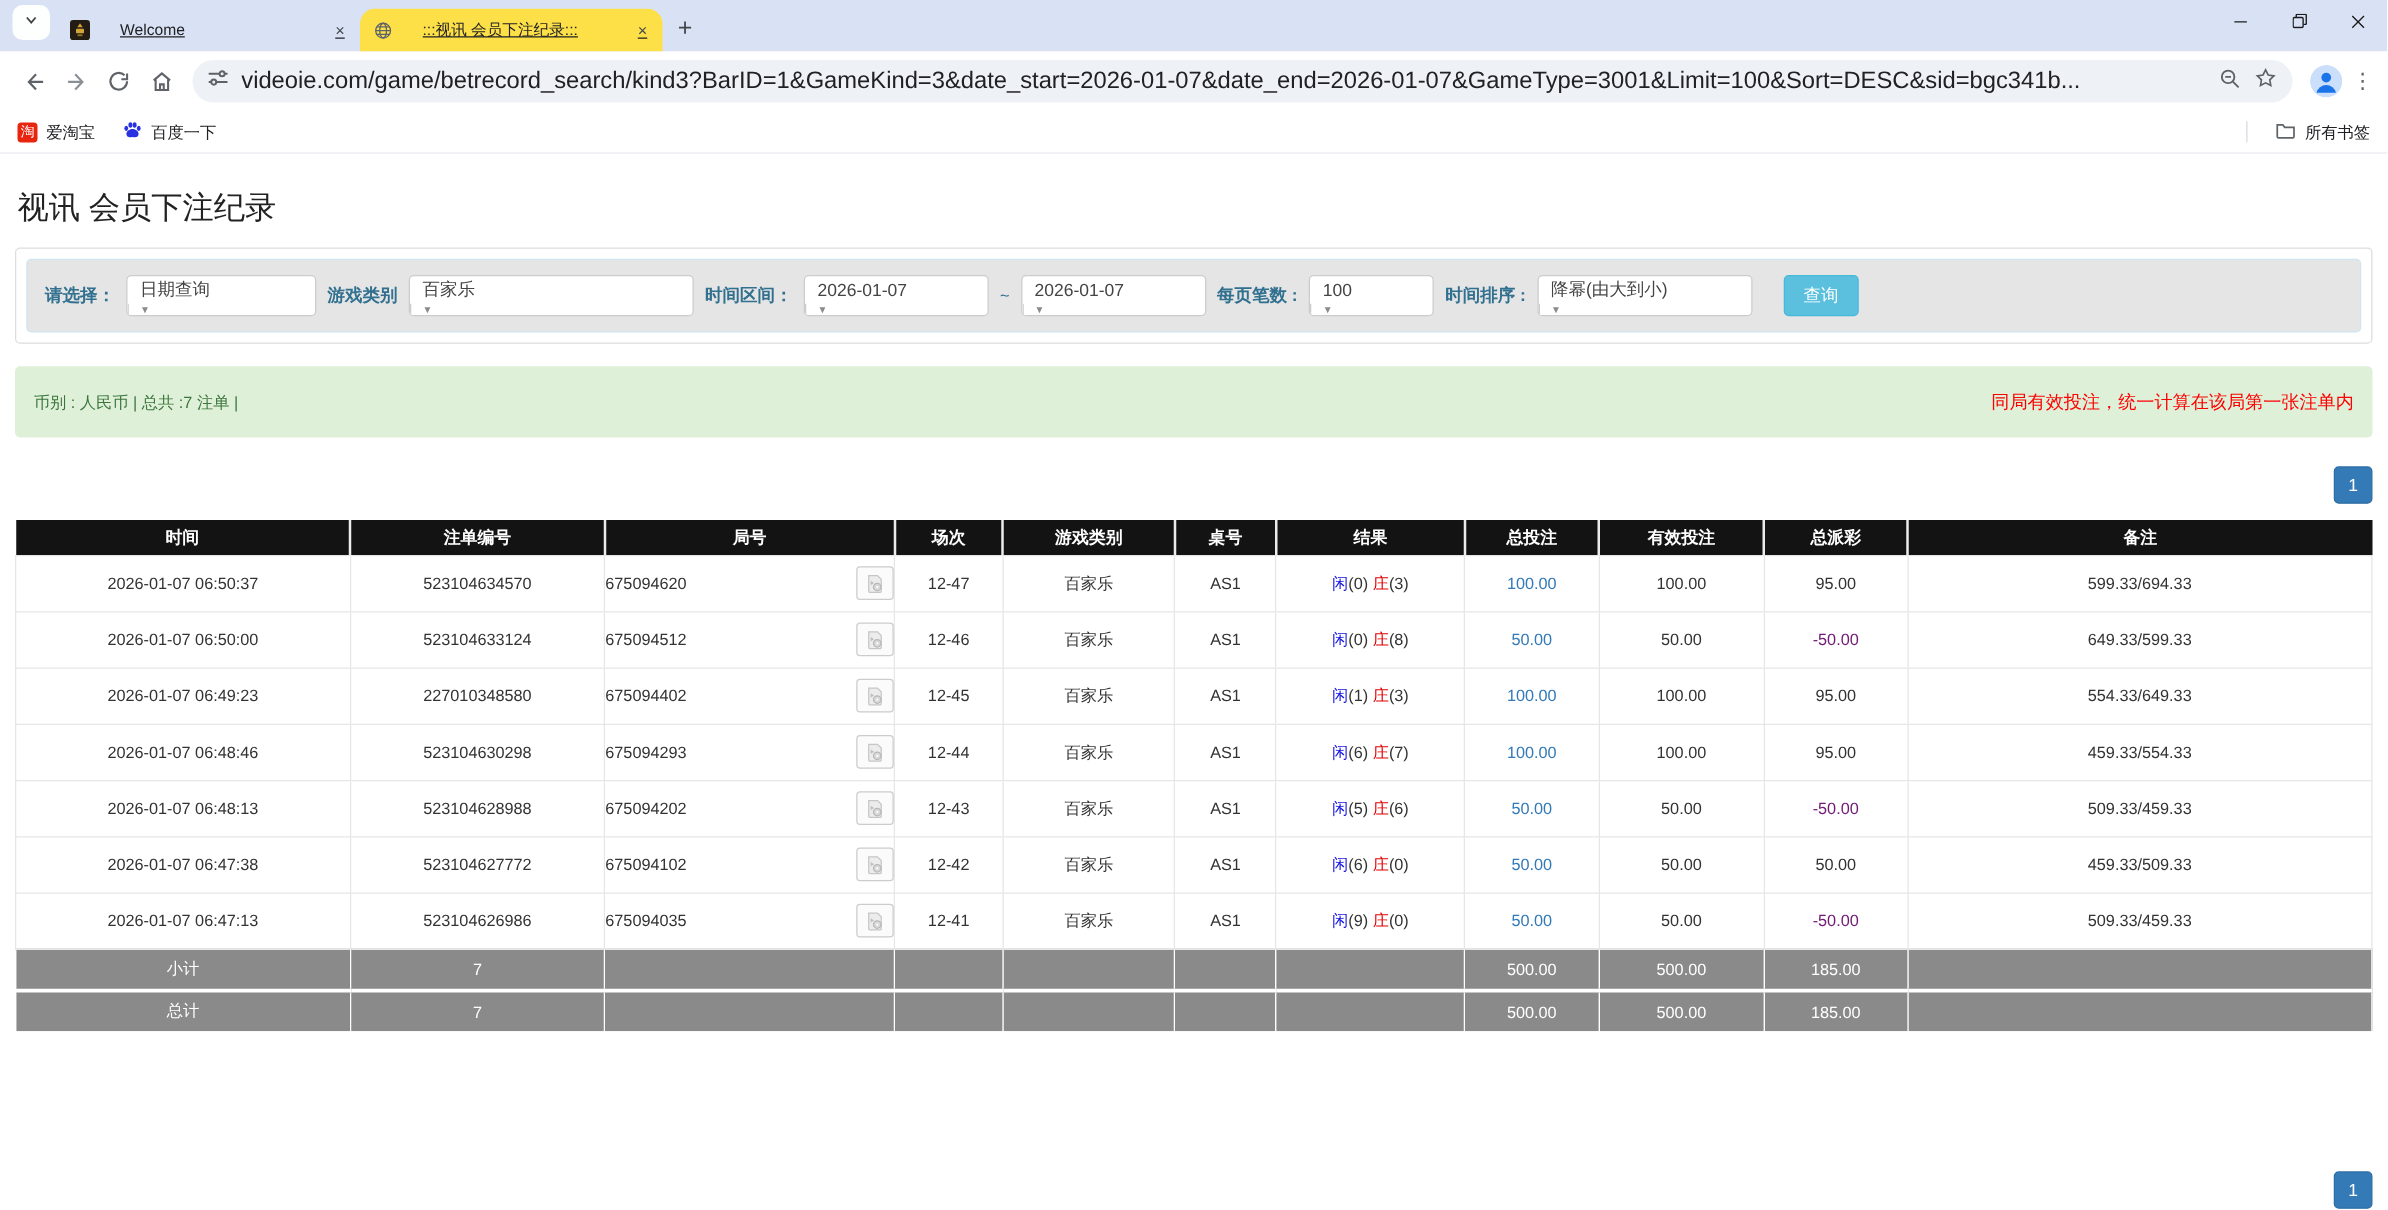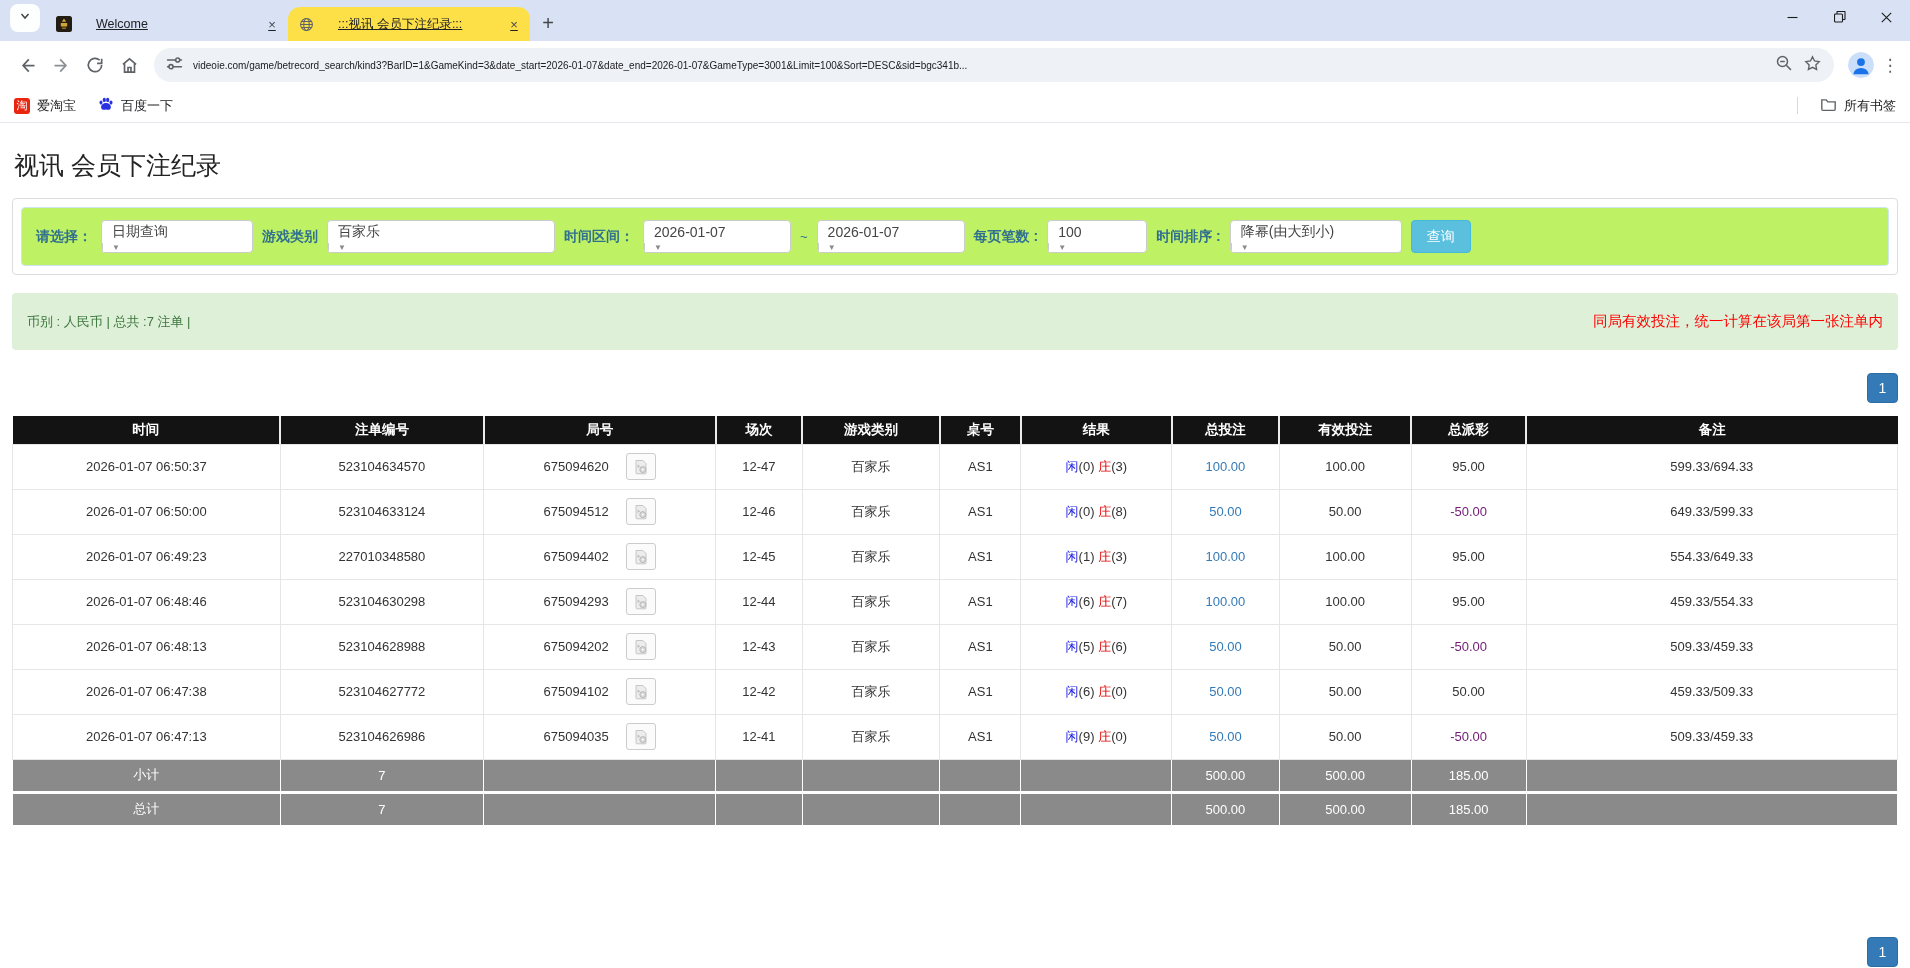--- a/index.html
+++ b/index.html
@@ -22,49 +22,49 @@
     margin:0 0 4px 4px; cursor:pointer; border-radius:50%; }
   .wincontrols { position:absolute; right:0; top:0; height:34px; display:flex; }
   .winbtn { width:47px; height:34px; display:flex; align-items:center; justify-content:center; color:#1b1b1b;
     font-size:13px; cursor:pointer; }
 
   .toolbar { height:48px; background:#fff; display:flex; align-items:center; padding:0 10px; }
   .navbtn { width:34px; height:34px; border:none; background:transparent; display:flex; align-items:center;
     justify-content:center; border-radius:50%; cursor:pointer; }
   .omnibox { flex:1; height:34px; margin:0 8px; background:#eef1f6; border-radius:17px; display:flex;
     align-items:center; padding:0 12px; gap:10px; min-width:0; }
-  .omnibox .url { flex:1; font-size:10px; color:#202124; white-space:nowrap; overflow:hidden; }
+  .omnibox .url { flex:1; font-size:19px; color:#202124; white-space:nowrap; overflow:hidden; }
   .avatar { width:26px; height:26px; border-radius:50%; overflow:hidden; margin:0 6px; cursor:pointer; }
   .kebab { width:20px; text-align:center; font-size:17px; color:#5f6368; cursor:pointer; letter-spacing:0; }
 
   .bookmarksbar { height:34px; background:#fff; border-bottom:1px solid #e4e7ec; display:flex;
     align-items:center; padding:0 14px; gap:22px; font-size:13px; color:#202124; }
   .bm { display:flex; align-items:center; gap:7px; cursor:pointer; }
   .bm-spacer { flex:1; }
   .bm-divider { width:1px; height:17px; background:#d5d9e0; }
   .tao-ic { width:16px; height:16px; background:#e8250f; color:#fff; border-radius:3px; font-size:11px;
     display:flex; align-items:center; justify-content:center; }
 
   
   .content { position:relative; height:844px; padding:0 12px; background:#fff; }
   h1.pagetitle { font-size:25px; font-weight:500; color:#222; padding:26px 0 16px 2px; }
 
   .filter-panel { border:1px solid #ddd; border-radius:4px; padding:8px; background:#fff; }
-  .alert-info { background:#bef264; border:1px solid #cde6f2; border-radius:4px; padding:12px 14px;
+  .alert-info { background:#e5e5e5; border:1px solid #cde6f2; border-radius:4px; padding:12px 14px;
     display:flex; align-items:center; gap:9px; }
   .flabel { color:#31708f; font-weight:bold; font-size:14px; white-space:nowrap; }
   .tilde { color:#31708f; font-size:13px; }
   .combo { display:inline-flex; align-items:stretch; background:#fff; border:1px solid #ccc; border-radius:4px;
     height:33px; cursor:pointer; overflow:hidden;flex-direction:column; }
   .combo .val { flex:1; display:flex; align-items:center; padding:0 10px; font-size:14px; color:#444;
     white-space:nowrap; overflow:hidden; }
   .combo .arrow { width:27px; border-left:1px solid #ccc; display:flex; align-items:center; justify-content:center;
     color:#8a8a8a; font-size:8px; background:#fff; }
   .btn-search { height:33px; padding:0 15px; background:#5bc0de; border:1px solid #46b8da; border-radius:4px;
-    color:#fff; font-size:14px; cursor:pointer; margin-left:0; }
+    color:#fff; font-size:14px; cursor:pointer; margin-left:16px; }
 
   .alert-green { margin-top:18px; background:#dff0d8; border-radius:4px; padding:0 15px; height:57px;
     display:flex; align-items:center; justify-content:space-between; }
   .summary-left { color:#3c763d; font-size:13px; }
   .summary-notice { color:#fe0000; font-size:14.5px; }
 
   .pagerow { display:flex; justify-content:flex-end; }
   .pagerow.top { margin:23px 0 13px; }
   .pagerow.bottom { position:absolute; right:12px; bottom:0; }
   .pagebtn { width:31px; height:30px; background:#337ab7; border:1px solid #2e6da4; border-radius:4px;
@@ -72,21 +72,21 @@
 
   table.records { width:100%; border-collapse:collapse; table-layout:fixed; font-size:13px; color:#333; }
   .records thead th { background:#131313; color:#fff; font-weight:bold; height:28px; font-size:13.5px;
     border-left:2px solid #ececec; }
   .records thead th:first-child { border-left:none; }
   .records tbody td { height:44px; text-align:center; background:#fff; border:1px solid #e6e6e6; }
   .records .xian { color:#1414e0; }
   .records .zhuang { color:#e00000; }
   .records a.betlink { color:#337ab7; text-decoration:none; cursor:pointer; }
   .records td[data-state="neg"] { color:#701a75; }
-  .records .roundcell { display:flex; align-items:center; justify-content:center; gap:17px; height:44px; }
+  .records .roundcell { display:flex; align-items:center; justify-content:space-between; gap:17px; height:44px; }
   .vidbtn { width:30px; height:27px; background:#fbfbfb; border:1px solid #ccc; border-radius:3px;
     display:inline-flex; align-items:center; justify-content:center; cursor:pointer; }
   .records tr.gray td { background:#8a8a8a; color:#fff; height:33px; border:1px solid #fff; font-size:13px; }
   .records tr.gray.total td { border-top:3px solid #fff; }
 </style>
 </head>
 <body>
 
 <div class="tabstrip">
   <button class="tab-search">

